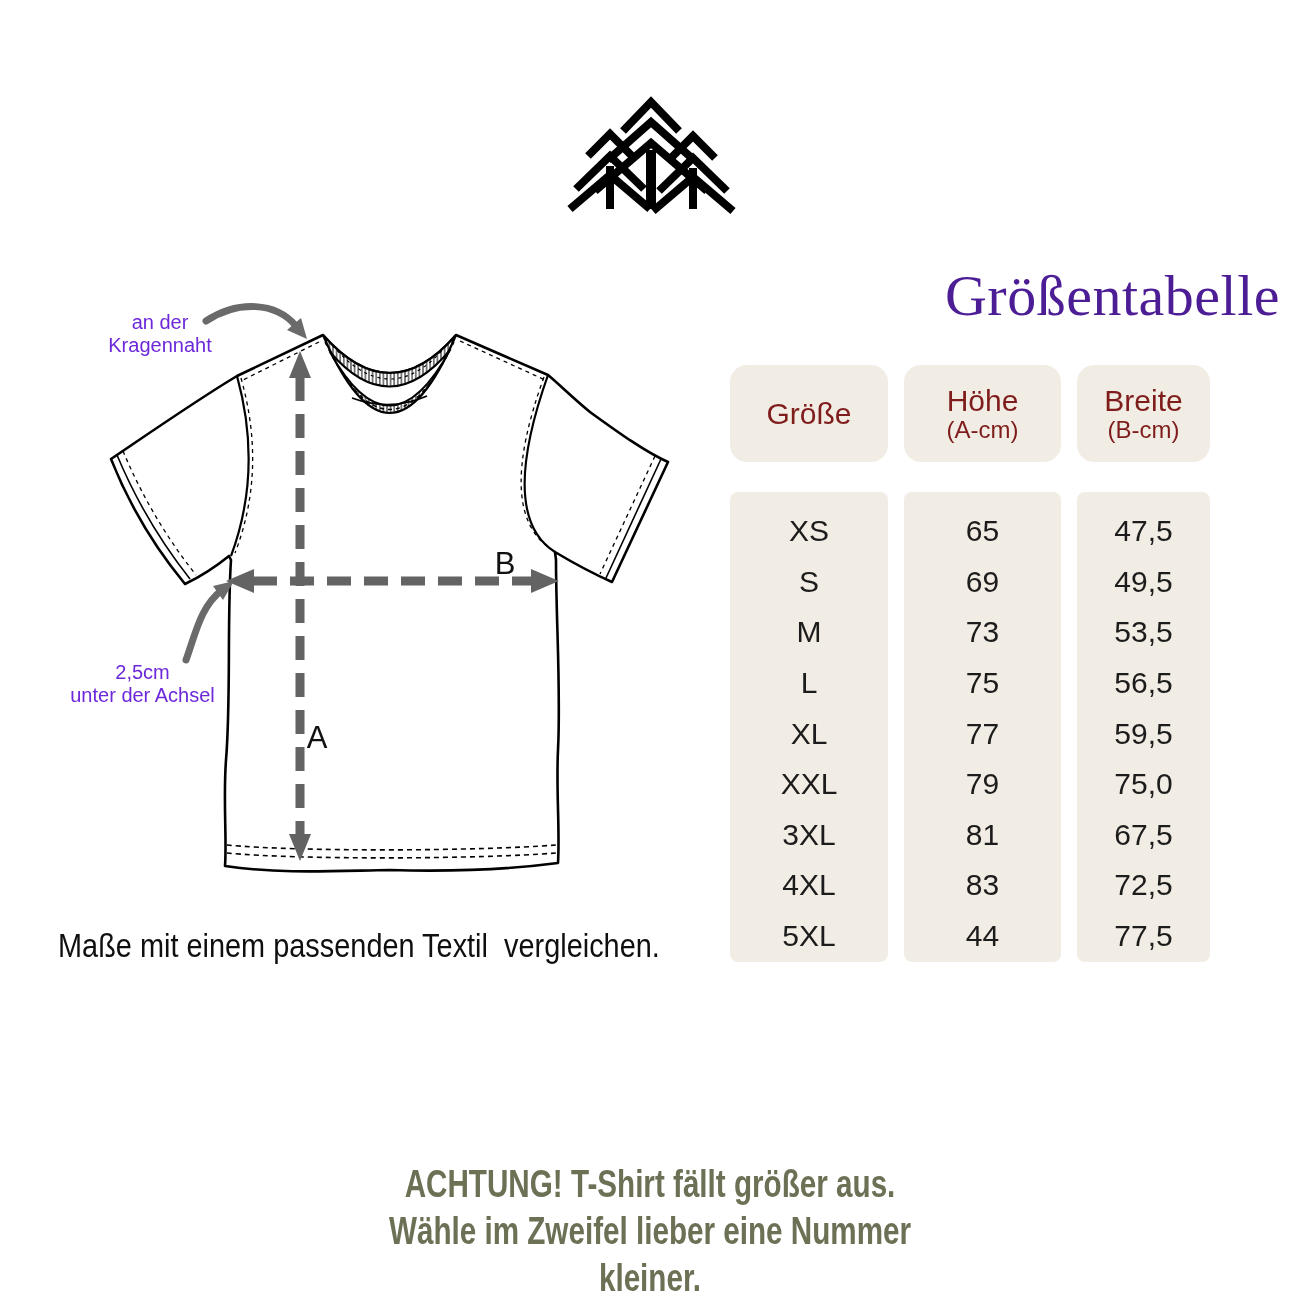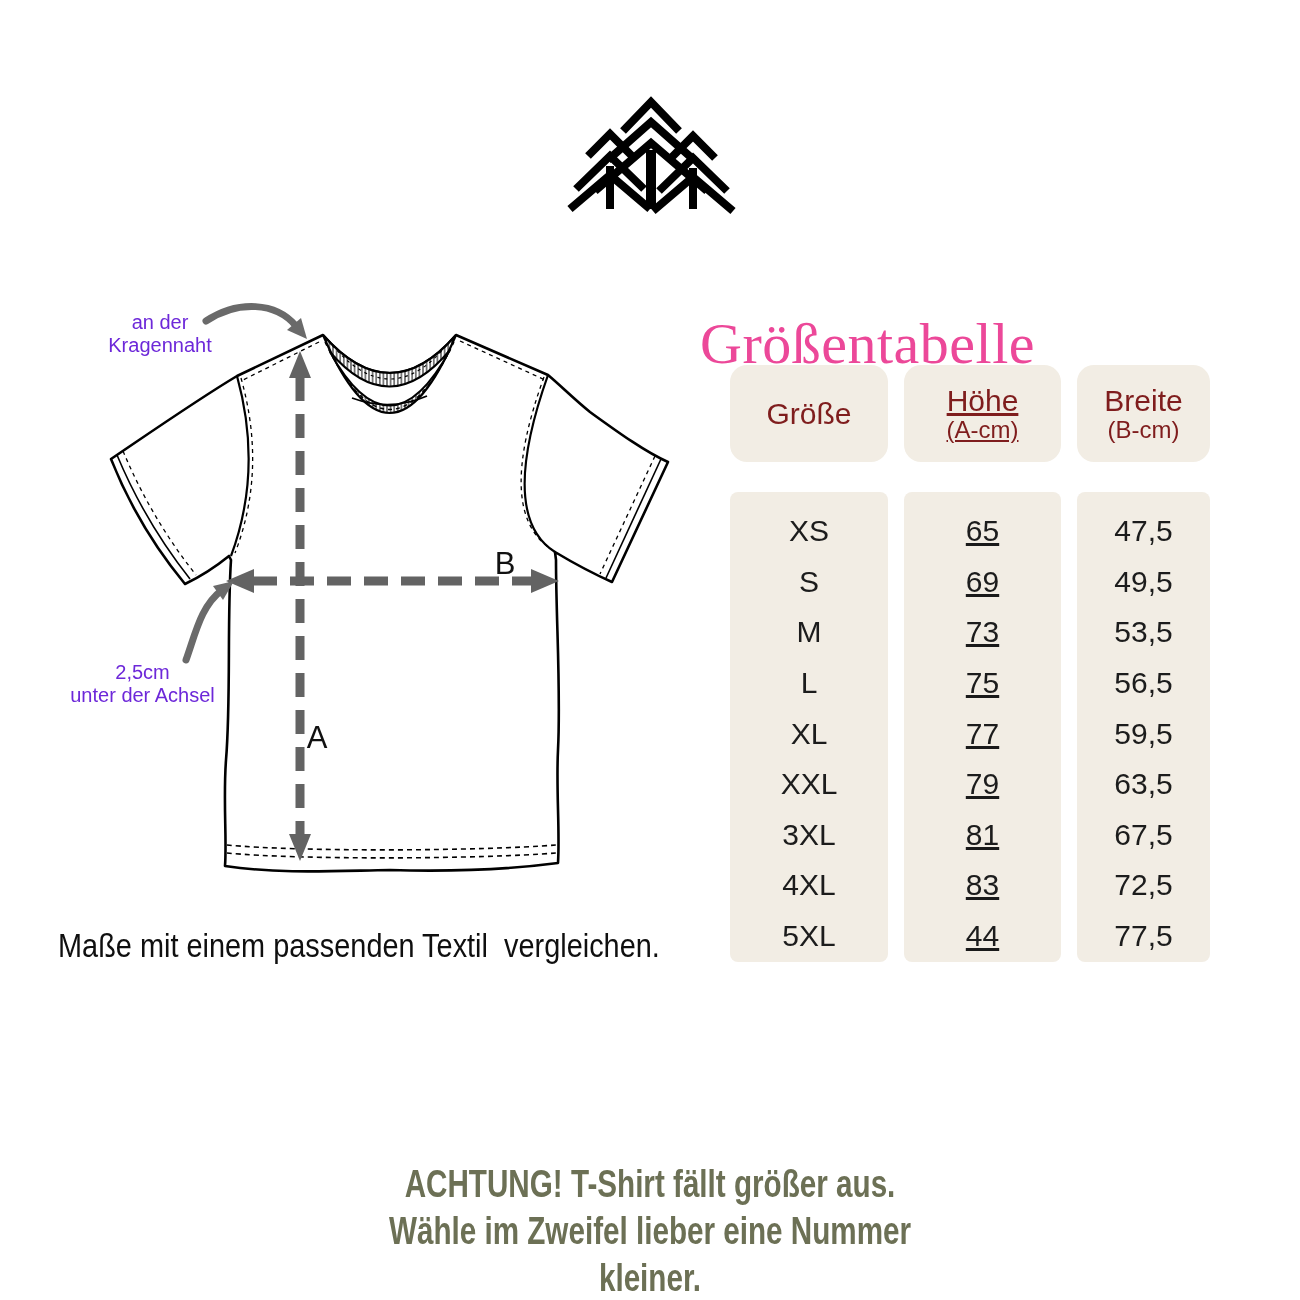--- a/index.html
+++ b/index.html
@@ -3,44 +3,43 @@
 <meta charset="utf-8">
 <style>
   html,body { margin:0; padding:0; background:#ffffff; }
   .canvas {
     position:relative; width:1300px; height:1300px; background:#ffffff;
     font-family:"Liberation Sans", sans-serif; color:#1a1a1a; overflow:hidden;
   }
   .abs { position:absolute; }
   
   .title {
-    left:700px; top:262px; width:580px; text-align:left;
-    font-family:"Liberation Serif", serif; font-size:58px; color:#ec4899;
+    left:700px; top:262px; width:580px; text-align:right;
+    font-family:"Liberation Serif", serif; font-size:58px; color:#4c1d95;
     letter-spacing:0.5px;
-    margin-top:48px;
   }
   
   .th, .tcol {
     background:#f2ede4; position:absolute;
   }
   .th {
     top:365px; height:97px; border-radius:17px;
     display:flex; flex-direction:column; align-items:center; justify-content:center;
     font-size:30px; color:#7f1d1d; line-height:32px;
   }
   .th .sub { font-size:24px; line-height:26px;text-align:right; }
   .tcol {
     top:492px; height:470px; border-radius:8px; padding-top:14px; box-sizing:border-box;
   }
   .cell {
     height:50.6px; display:flex; align-items:center; justify-content:center;
     font-size:30px; color:#1c1c1c;
   }
   .c1 { left:730px; width:158px; }
-  .c2 { left:904px; width:157px;text-decoration:underline; }
+  .c2 { left:904px; width:157px; }
   .c3 { left:1077px; width:133px; }
   
   .anno {
     text-align:center; font-size:20px; line-height:23px; color:#6d28d9;
   }
   .anno-collar { left:85px;  top:311px; width:150px; }
   .anno-armpit { left:55px;  top:661px; width:175px; }
   
   .note {
     left:58px; top:926px; font-size:34px; color:#0f0f0f; white-space:pre;
@@ -202,21 +201,21 @@
     <div class="cell">81</div>
     <div class="cell">83</div>
     <div class="cell">44</div>
   </div>
   <div class="tcol c3">
     <div class="cell">47,5</div>
     <div class="cell">49,5</div>
     <div class="cell">53,5</div>
     <div class="cell">56,5</div>
     <div class="cell">59,5</div>
-    <div class="cell">63,5</div>
+    <div class="cell">75,0</div>
     <div class="cell">67,5</div>
     <div class="cell">72,5</div>
     <div class="cell">77,5</div>
   </div>
 
   <div class="abs note">Maße mit einem passenden Textil  vergleichen.</div>
 
   <div class="abs warning">
     <div>ACHTUNG! T-Shirt fällt größer aus.</div>
     <div>Wähle im Zweifel lieber eine Nummer kleiner.</div>

